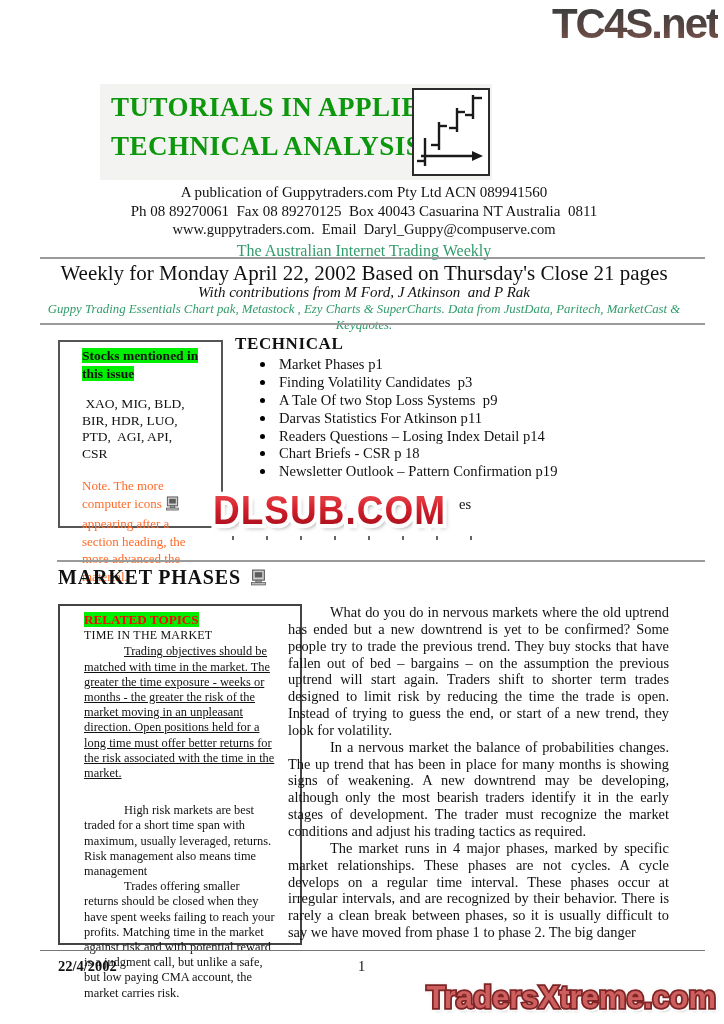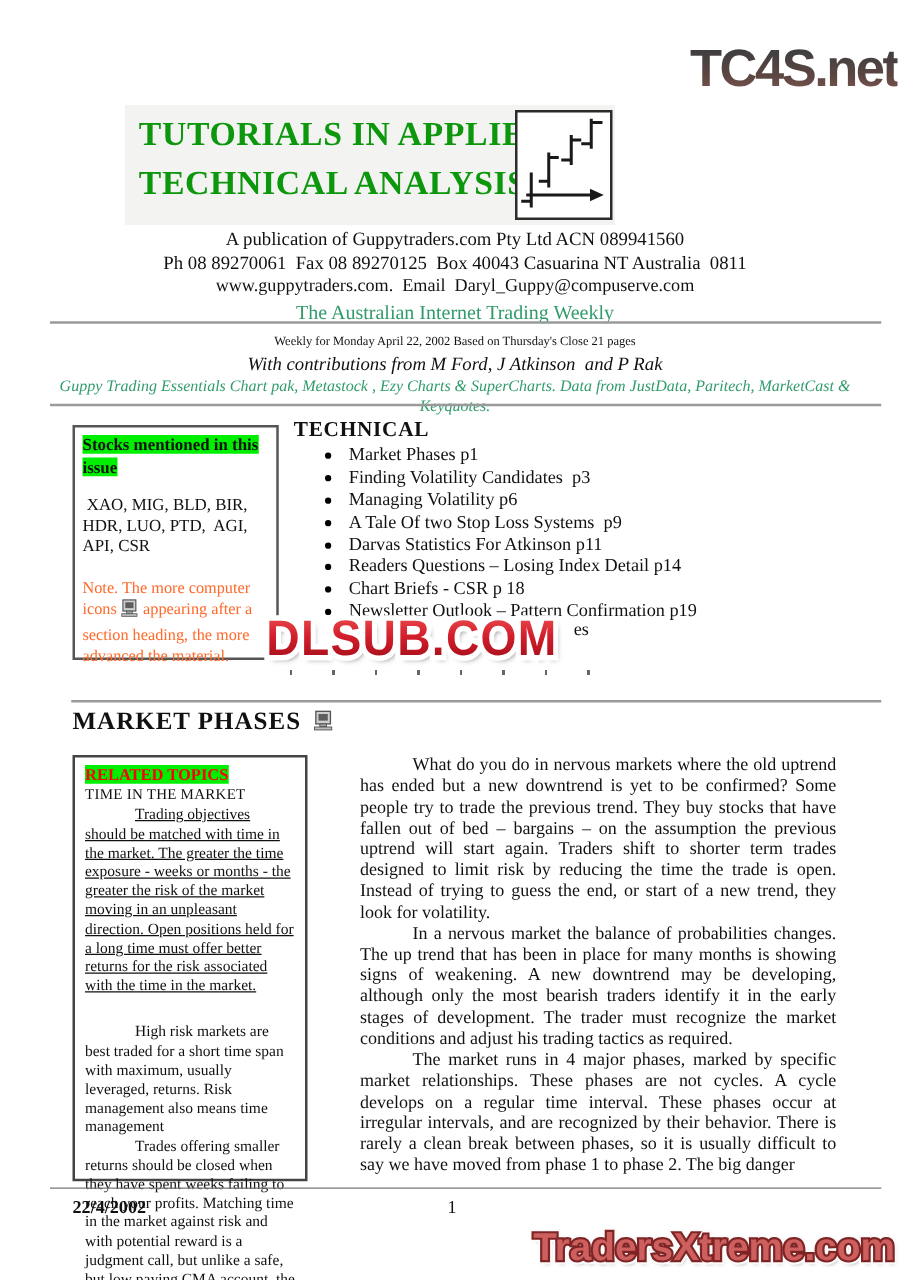--- a/index.html
+++ b/index.html
@@ -11,21 +11,21 @@
   }
   .abs { position:absolute; }
   .pre { white-space:pre-wrap; }
 
   
   .tc4s {
     top:0px; right:6px;
     font-family:"Liberation Sans", sans-serif; font-weight:700;
     font-size:42px; letter-spacing:-2px;
     background:linear-gradient(180deg,#3f3f3f 20%,#5c4642 62%,#8a5b54 100%);
-    -webkit-background-clip:text; background-clip:text; color:transparent;margin-top:31px;
+    -webkit-background-clip:text; background-clip:text; color:transparent;
   }
 
   
   .banner { left:100px; top:84px; width:392px; height:96px; background:#f3f3f2; }
   .banner-title { position:absolute; left:11px; font-weight:700; font-size:27px; color:#0d970d; letter-spacing:0.5px; }
   .bt1 { top:8px; } .bt2 { top:47px; }
   .logo-box { position:absolute; right:2px; top:4px; width:78px; height:88px; background:#fff; border:2px solid #2b2b2b; }
 
   
   .pub { left:40px; top:183px; width:648px; text-align:center; }
@@ -34,28 +34,28 @@
   .tagline { font-size:16px; line-height:24px; color:#319b6b; margin-top:1px; }
 
   .rule { position:absolute; border-top:2px solid #9a9a9a; }
   .rule-1 { left:40px; top:257px; width:665px; }
   .rule-2 { left:40px; top:323px; width:665px; }
   .rule-3 { left:57px; top:560px; width:648px; }
   .rule-4 { left:40px; top:950px; width:665px; border-top-width:1px; border-top-color:#777; }
 
   
   .issue { left:40px; top:264px; width:648px; text-align:center; }
-  .issue-weekly { font-size:10px; line-height:19px; }
+  .issue-weekly { font-size:21px; line-height:19px; }
   .issue-contrib { font-size:15px; font-style:italic; line-height:18px; }
   .issue-tools { font-size:12.8px; font-style:italic; color:#319b6b; line-height:16px; }
 
   
   .stocks-box {
     left:58px; top:340px; width:165px; height:188px;
-    border:2px solid #555; padding:5px 6px; font-size:13.5px; line-height:16.5px;
+    border:2px solid #555; padding:5px 22px; font-size:13.5px; line-height:16.5px;
   }
   .hl-green { background:#00ee00; }
   .stocks-heading { font-weight:700; font-size:13.5px; line-height:17px;
     -webkit-box-decoration-break:clone; box-decoration-break:clone; }
   .stocks-tickers { margin-top:14px; }
   .stocks-note { margin-top:15px; color:#ff6a2a; font-size:13px; line-height:17.5px; }
   .pc-icon { display:inline-block; vertical-align:-3px; margin:0 3px; }
 
   
   .contents-head { left:235px; top:334px; font-size:17px; font-weight:700; letter-spacing:0.6px; }
@@ -75,22 +75,22 @@
   .frag-es { left:459px; top:496px; font-size:14.6px; }
   .remnants { left:232px; top:536px; width:268px; height:4px;
     background:repeating-linear-gradient(90deg,#333 0 2px,transparent 2px 34px); opacity:.75; }
 
   
   .mp-head { left:58px; top:566px; font-size:20px; font-weight:700; letter-spacing:0.8px; }
   .mp-head .pc-icon { vertical-align:-2px; margin-left:9px; }
 
   
   .related-box {
-    left:58px; top:604px; width:188px; height:341px;
-    border:2px solid #444; padding:6px 8px;
+    left:58px; top:604px; width:244px; height:341px;
+    border:2px solid #444; padding:6px 24px;
     font-size:12.4px; line-height:15.2px;
   }
   .related-tag { color:#ff0000; font-weight:700; font-size:13.2px; }
   .related-sub { font-size:12px; letter-spacing:0.2px; margin-bottom:1px; }
   .related-box p { text-indent:40px; margin:0; }
   .related-box p.gap-after { margin-bottom:22px;text-decoration:underline; }
 
   
   .main-col { left:288px; top:604px; width:381px;
     font-size:14.4px; line-height:16.85px; text-align:justify; }
@@ -175,24 +175,20 @@
     <div class="contents-item">
         <span class="bullet"></span>
         <span class="pre">Market Phases p1</span>
       </div>
     <div class="contents-item">
         <span class="bullet"></span>
         <span class="pre">Finding Volatility Candidates  p3</span>
       </div>
     <div class="contents-item">
         <span class="bullet"></span>
-        <span class="pre">Managing Volatility p6</span>
-      </div>
-    <div class="contents-item">
-        <span class="bullet"></span>
         <span class="pre">A Tale Of two Stop Loss Systems  p9</span>
       </div>
     <div class="contents-item">
         <span class="bullet"></span>
         <span class="pre">Darvas Statistics For Atkinson p11</span>
       </div>
     <div class="contents-item">
         <span class="bullet"></span>
         <span class="pre">Readers Questions – Losing Index Detail p14</span>
       </div>

